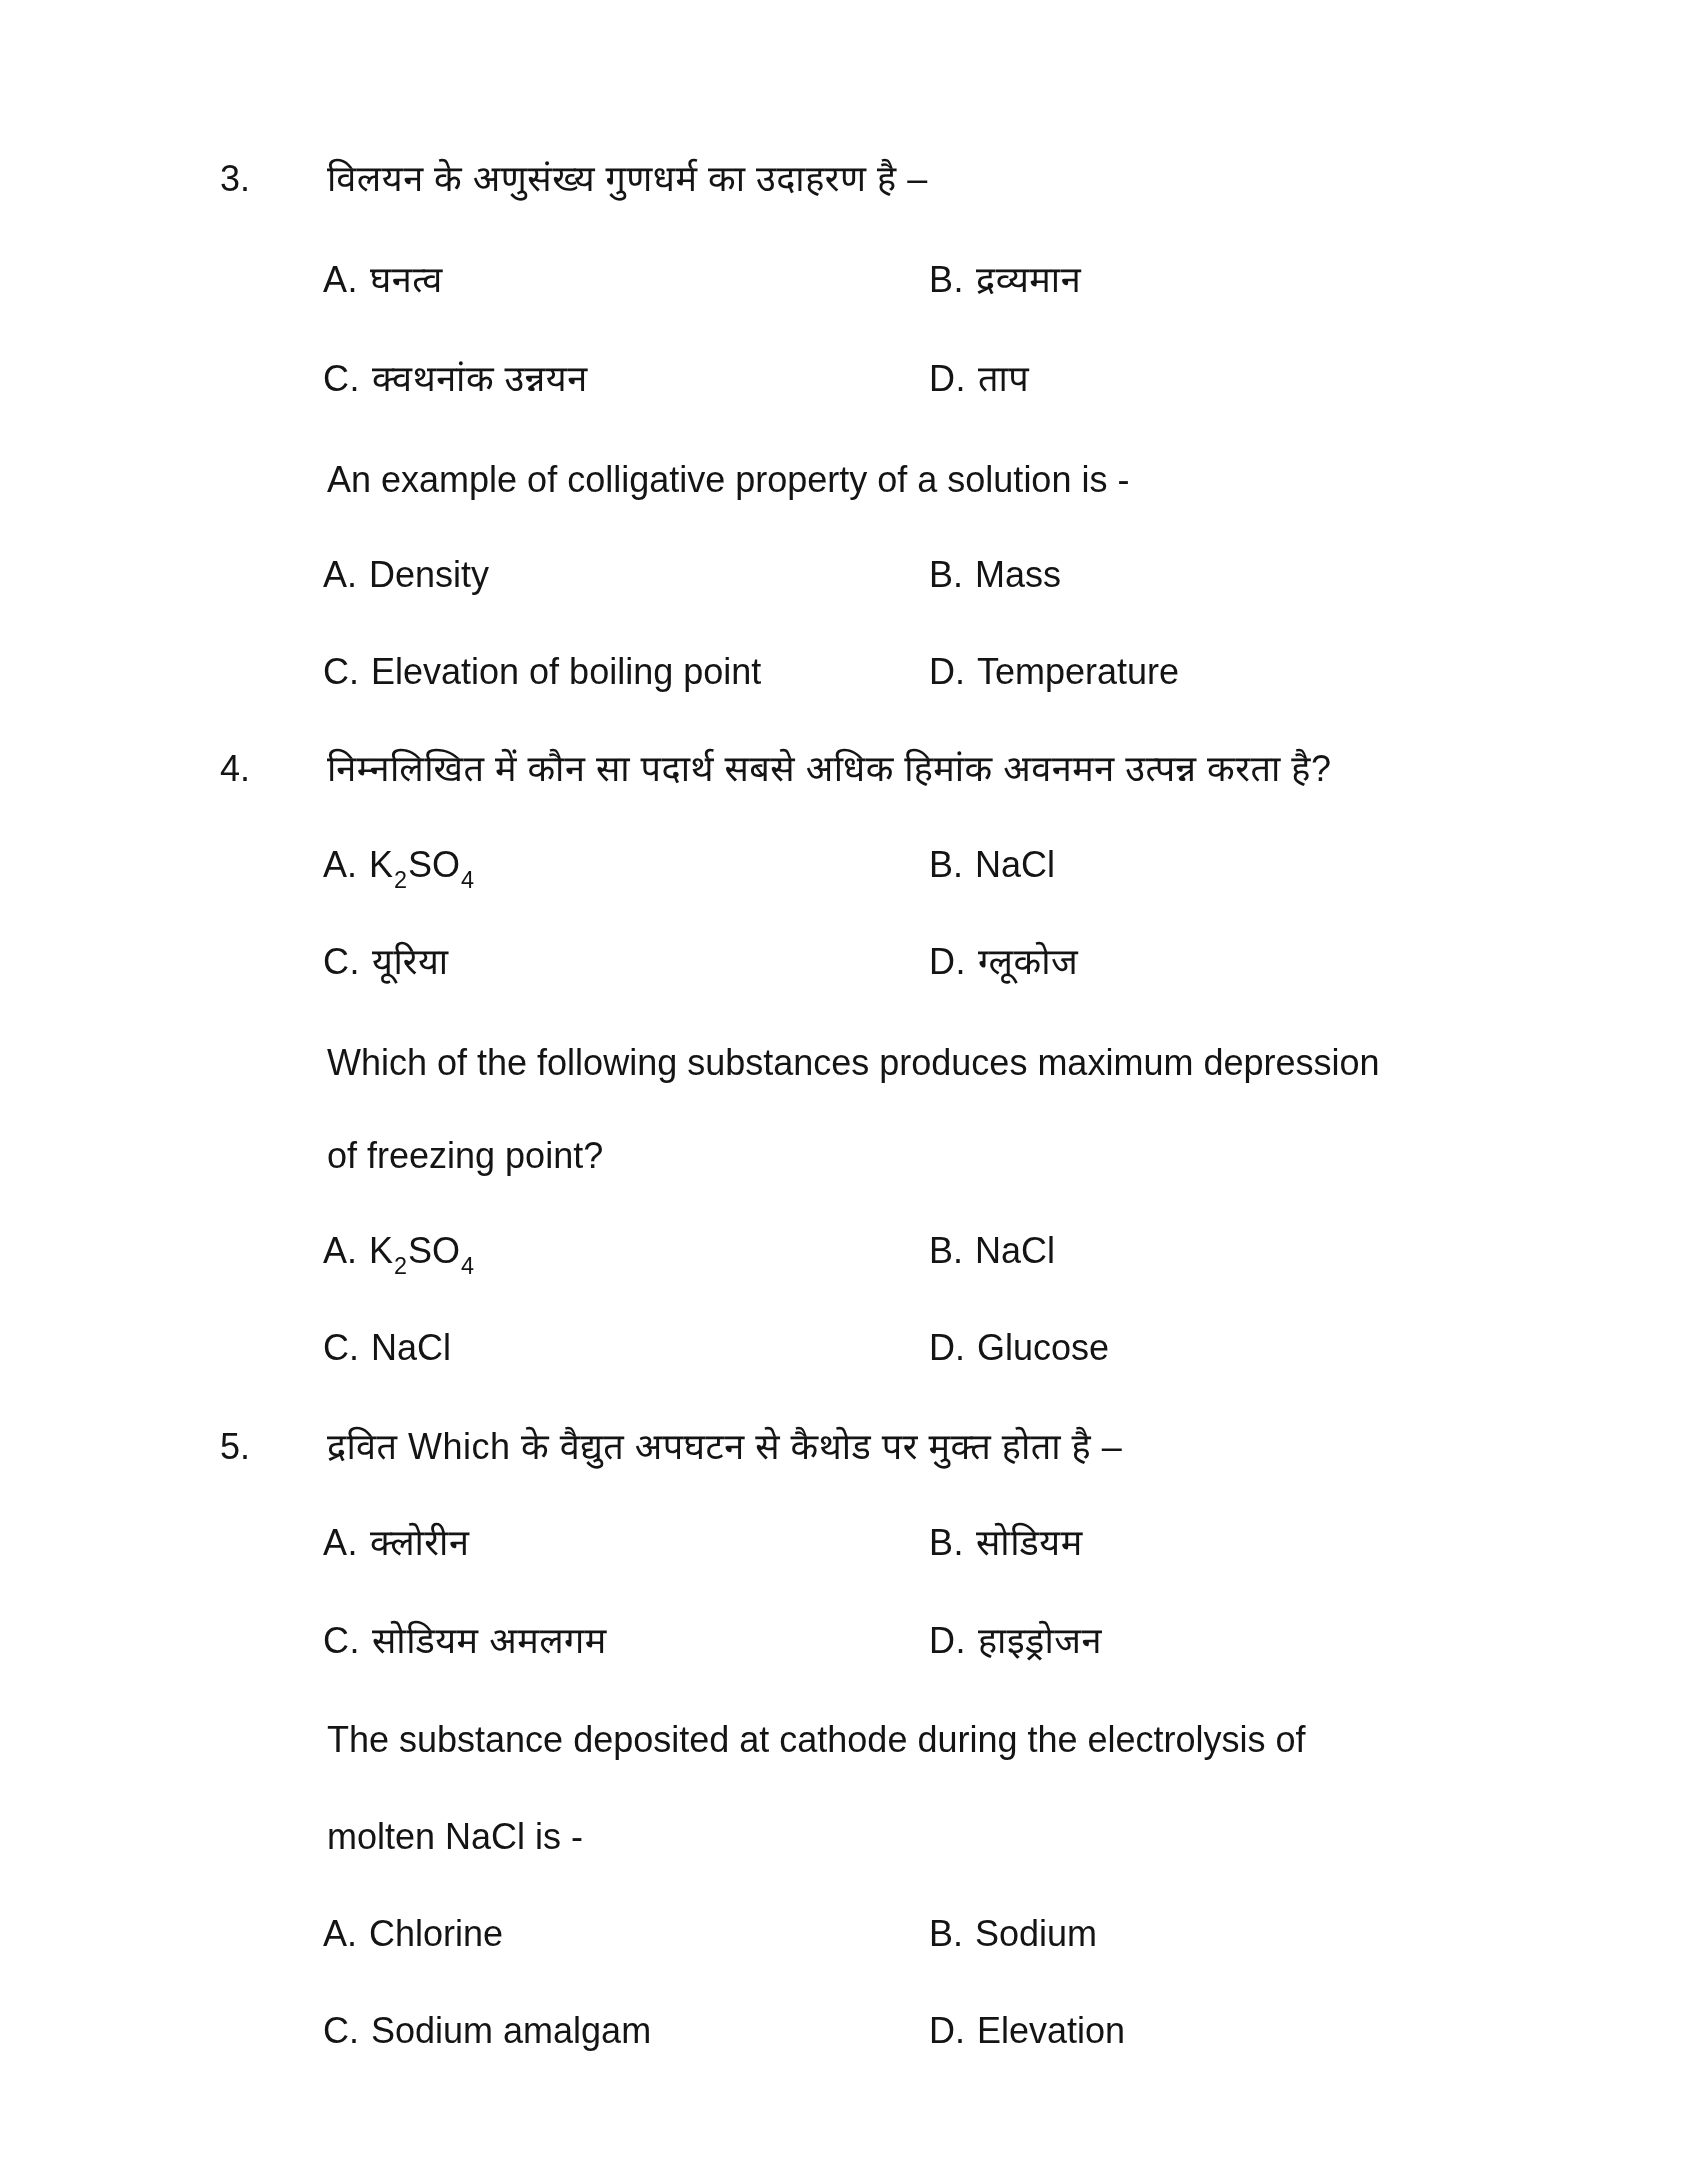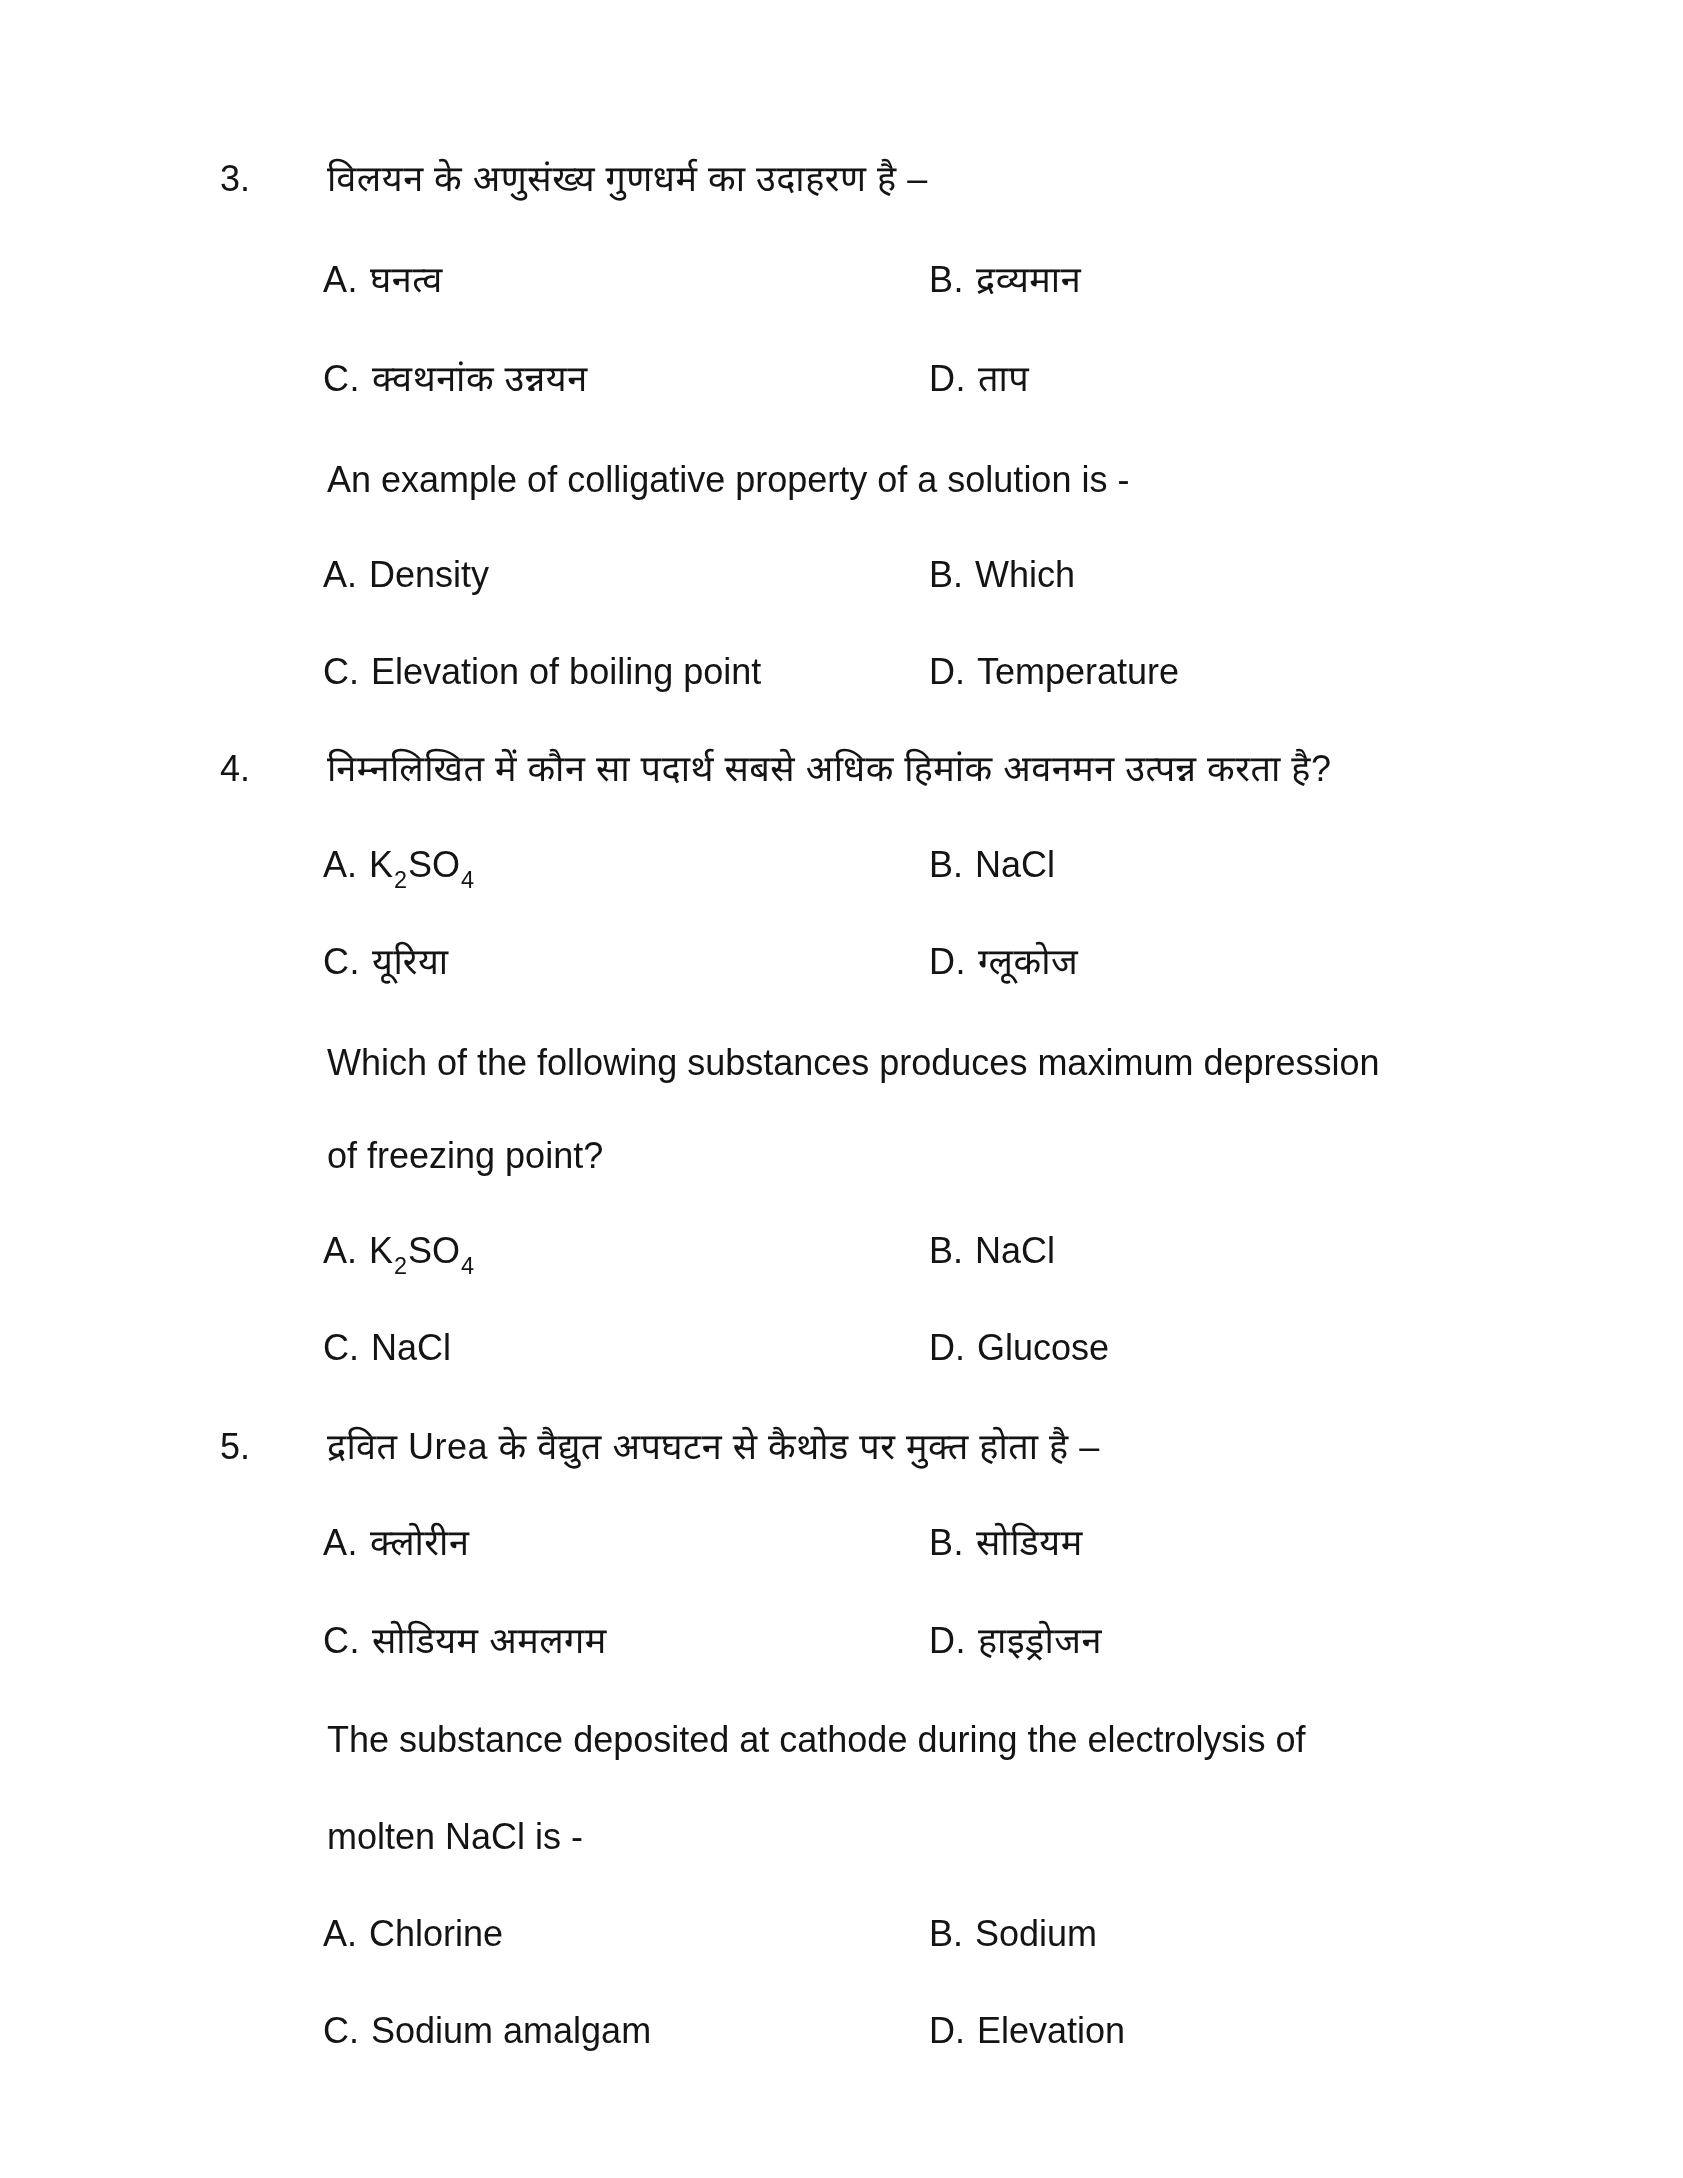--- a/index.html
+++ b/index.html
@@ -63,21 +63,21 @@
   </div>
 
   <div class="row" style="top:459px">
     <span class="qtext">An example of colligative property of a solution is -</span>
   </div>
   <div class="row" style="top:554px">
     <span class="optA">
       <span class="olabel">A.</span><span class="otext">Density</span>
     </span>
     <span class="optB">
-      <span class="olabel">B.</span><span class="otext">Which</span>
+      <span class="olabel">B.</span><span class="otext">Mass</span>
     </span>
   </div>
   <div class="row" style="top:651px">
     <span class="optA">
       <span class="olabel">C.</span><span class="otext">Elevation of boiling point</span>
     </span>
     <span class="optB">
       <span class="olabel">D.</span><span class="otext">Temperature</span>
     </span>
   </div>
@@ -121,21 +121,21 @@
     <span class="optA">
       <span class="olabel">C.</span><span class="otext">NaCl</span>
     </span>
     <span class="optB">
       <span class="olabel">D.</span><span class="otext">Glucose</span>
     </span>
   </div>
 
   <div class="row" style="top:1426px">
     <span class="qnum">5.</span>
-    <span class="qtext hi">द्रवित Urea के वैद्युत अपघटन से कैथोड पर मुक्त होता है –</span>
+    <span class="qtext hi">द्रवित Which के वैद्युत अपघटन से कैथोड पर मुक्त होता है –</span>
   </div>
   <div class="row" style="top:1522px">
     <span class="optA hi">
       <span class="olabel">A.</span><span class="otext">क्लोरीन</span>
     </span>
     <span class="optB hi">
       <span class="olabel">B.</span><span class="otext">सोडियम</span>
     </span>
   </div>
   <div class="row" style="top:1620px">

